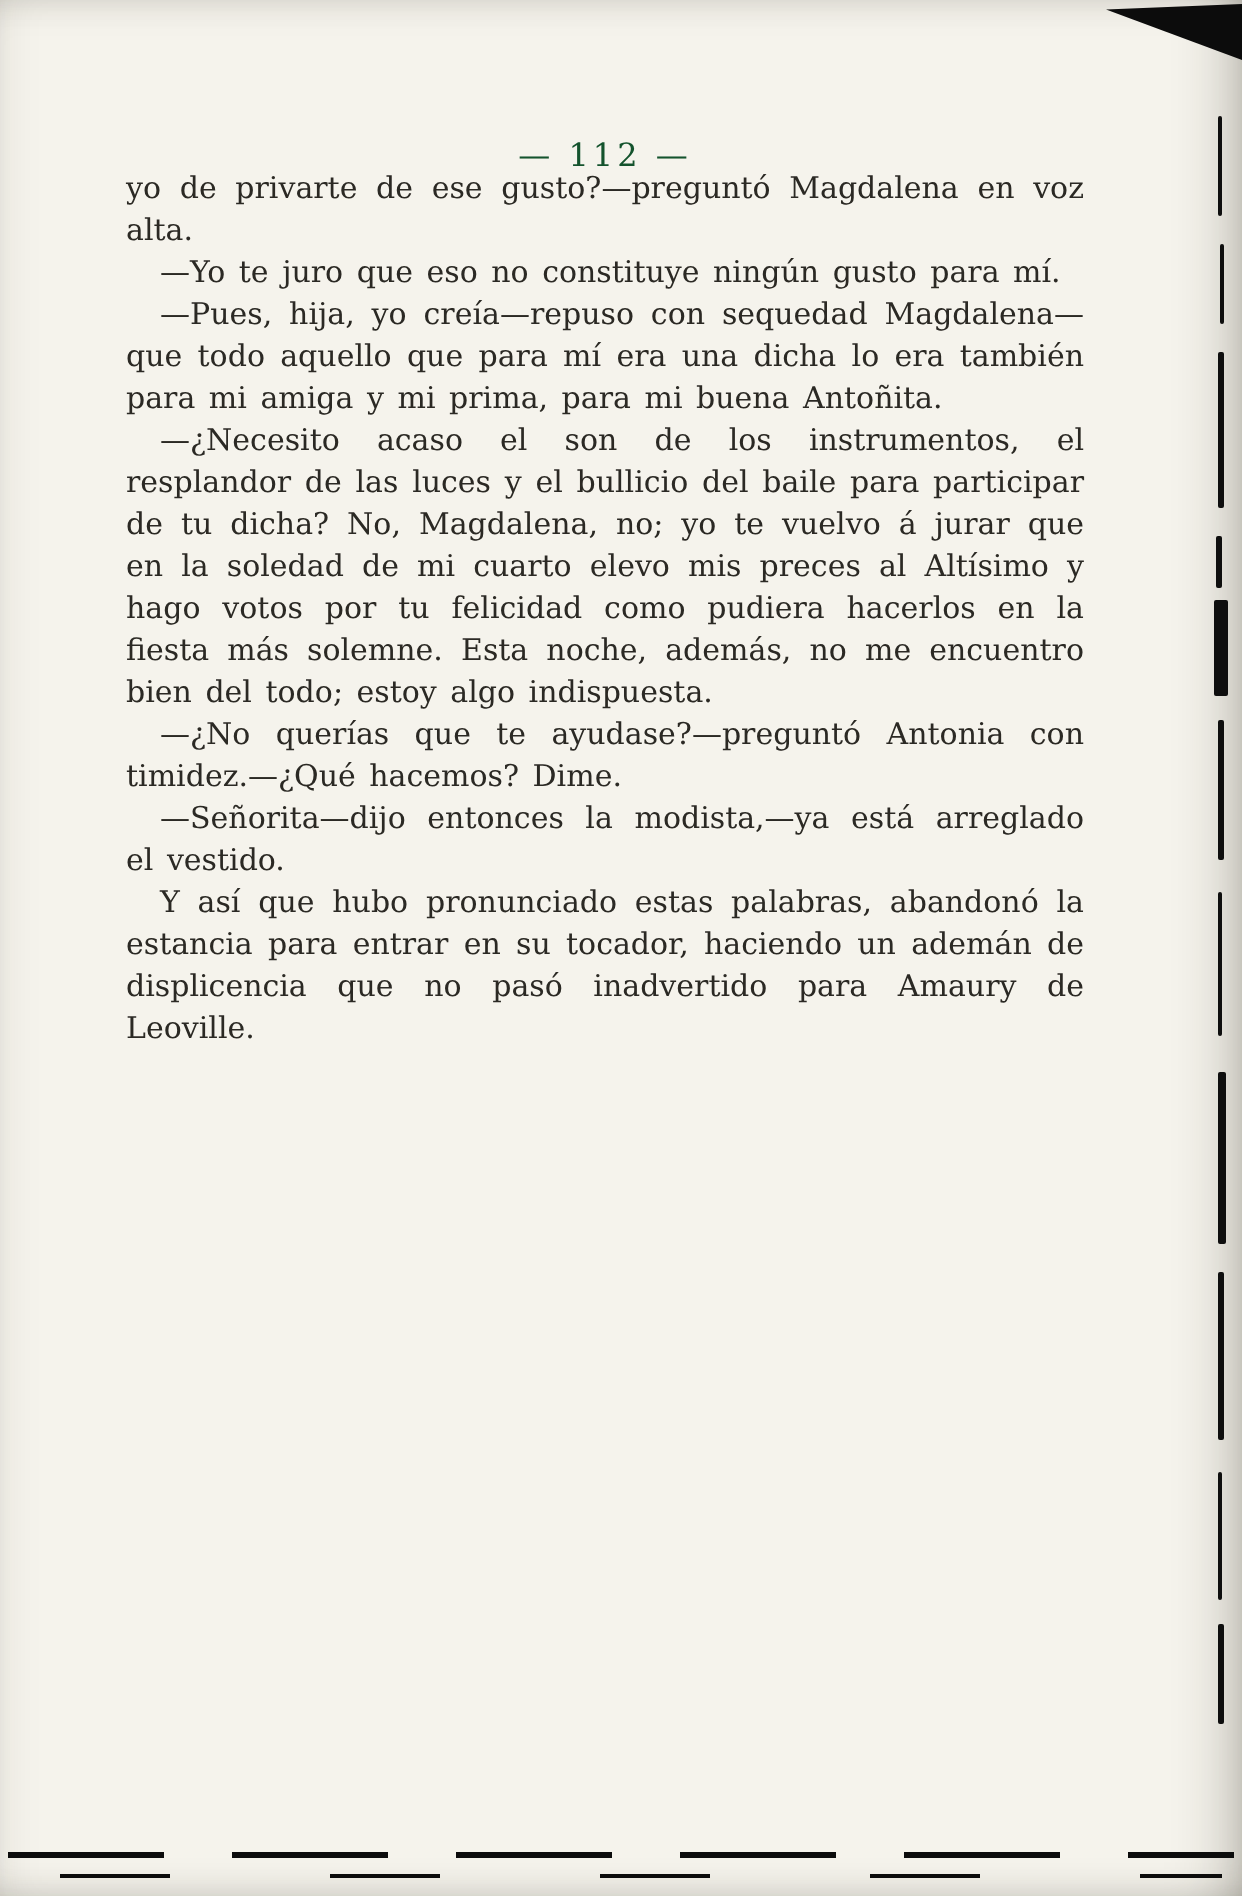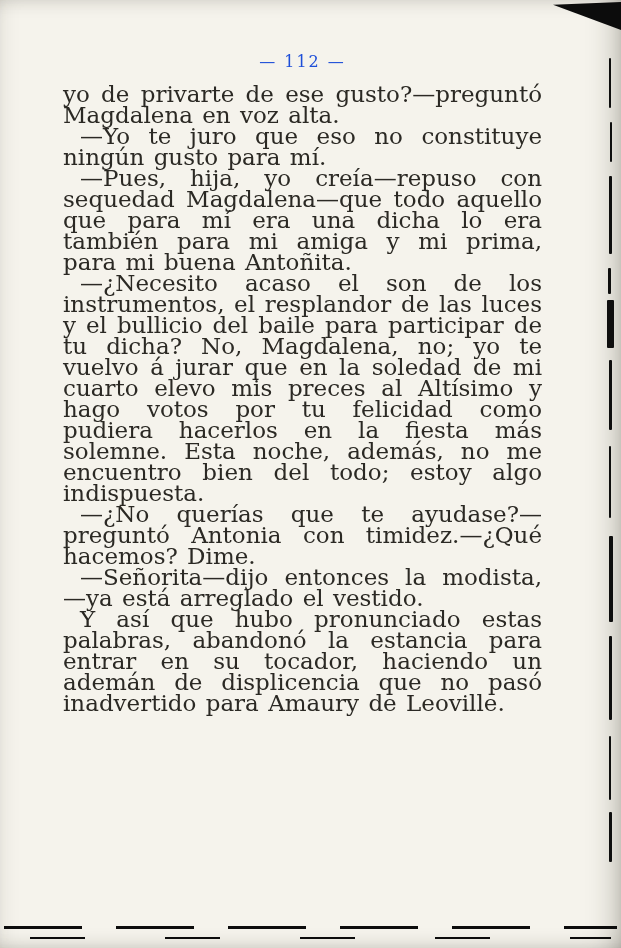--- a/index.html
+++ b/index.html
@@ -14,30 +14,30 @@
     width: 621px; height: 948px;
     background: #f5f3ec;
     overflow: hidden;
     box-shadow: inset -22px 0 34px -24px rgba(40,35,25,0.45),
                 inset 14px 0 30px -26px rgba(40,35,25,0.25),
                 inset 0 -14px 24px -20px rgba(40,35,25,0.30),
                 inset 0 16px 24px -22px rgba(40,35,25,0.22);
   }
   .page-number {
     position: absolute;
-    top: 52px; left: 63px; width: 479px;
+    top: 68px; left: 63px; width: 479px;
     text-align: center;
     font-size: 16px;
     letter-spacing: 2px;
-    color: #1d4ed8;
+    color: #14532d;
   }
   .text-block {
     position: absolute;
     top: 84px; left: 63px; width: 479px;
-    font-size: 23px;
+    font-size: 15px;
     line-height: 21px;
     color: #2b2924;
     text-align: justify;
     word-spacing: 2px;
   }
   .text-block p { margin: 0; text-indent: 17px; }
   .text-block p.continuation { text-indent: 0; }
 
   .corner-wedge {
     position: absolute;

